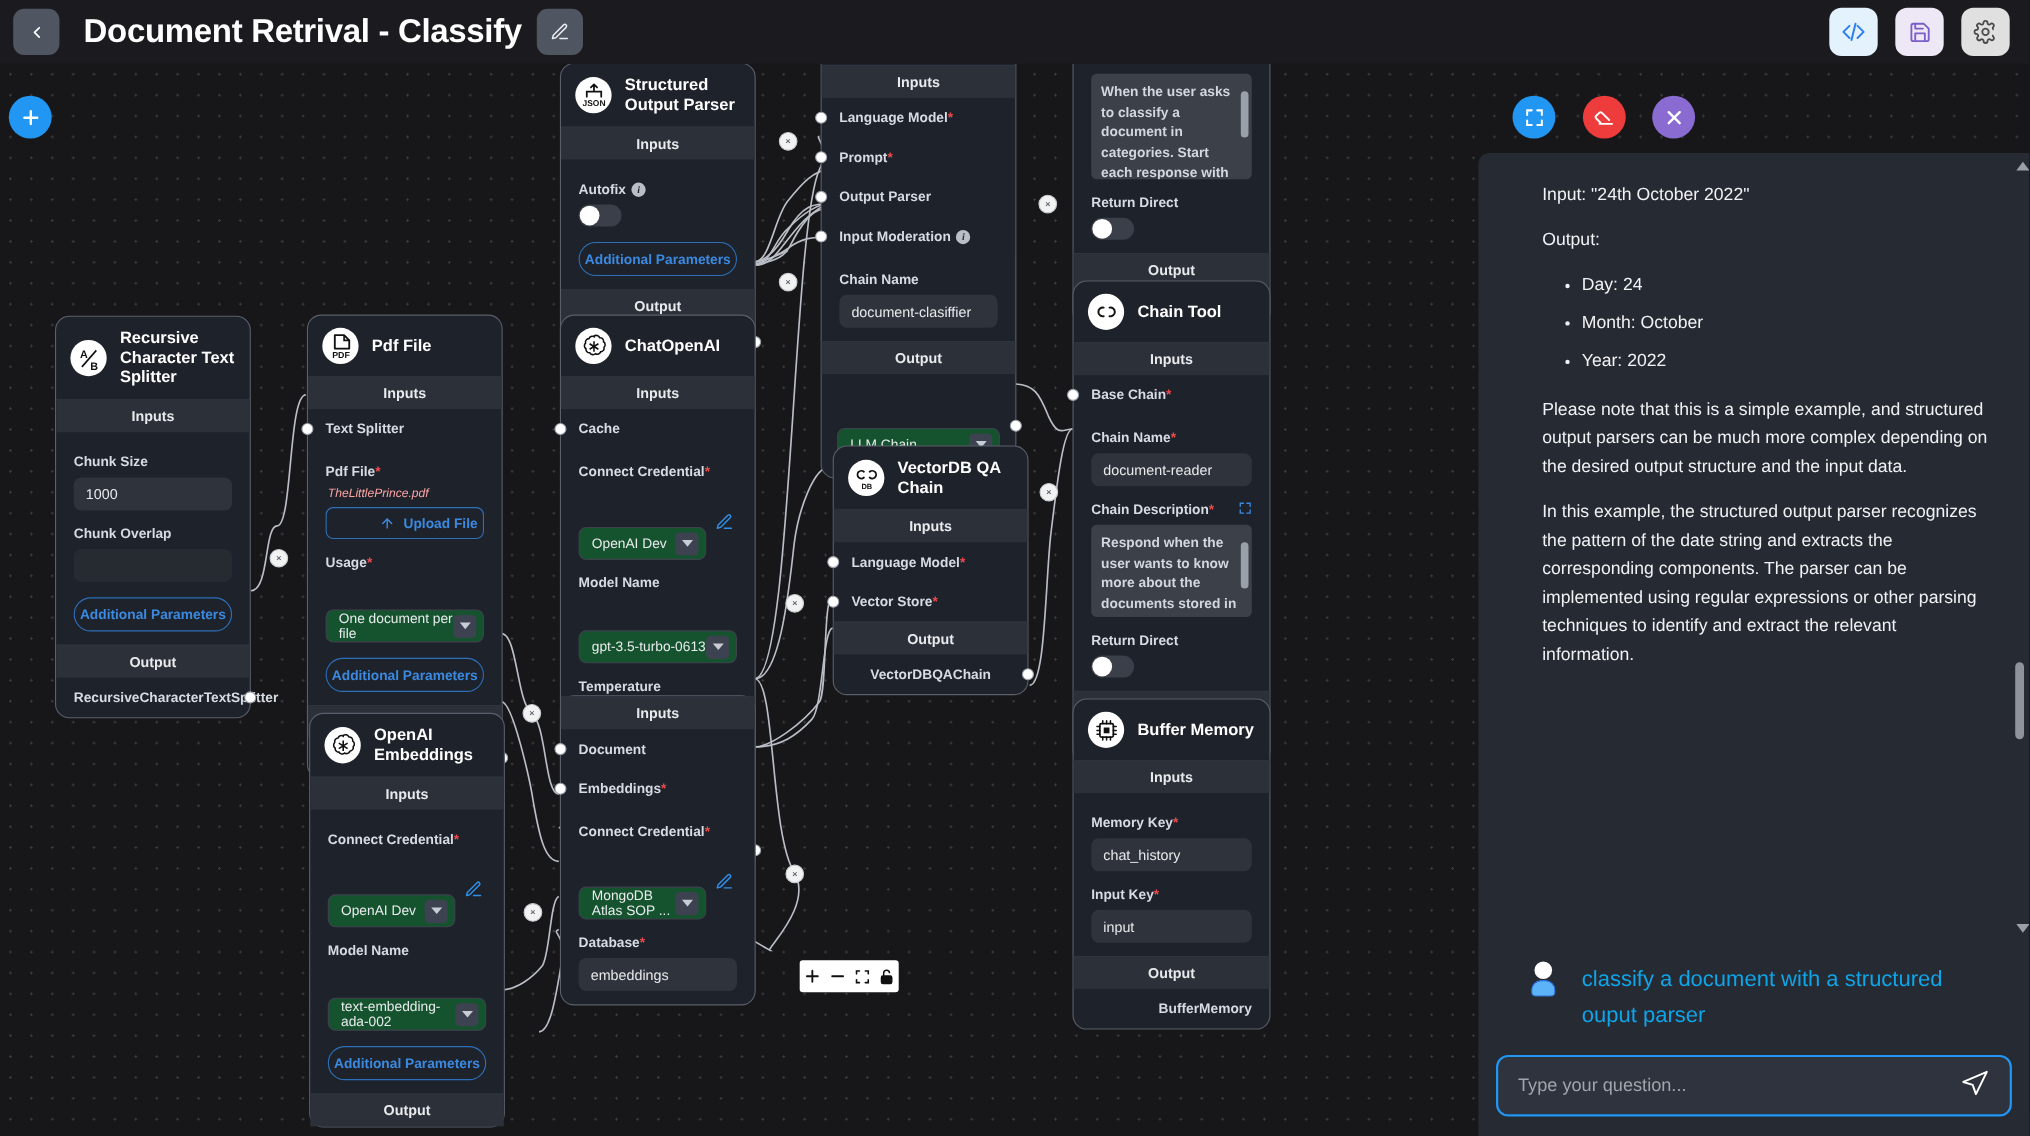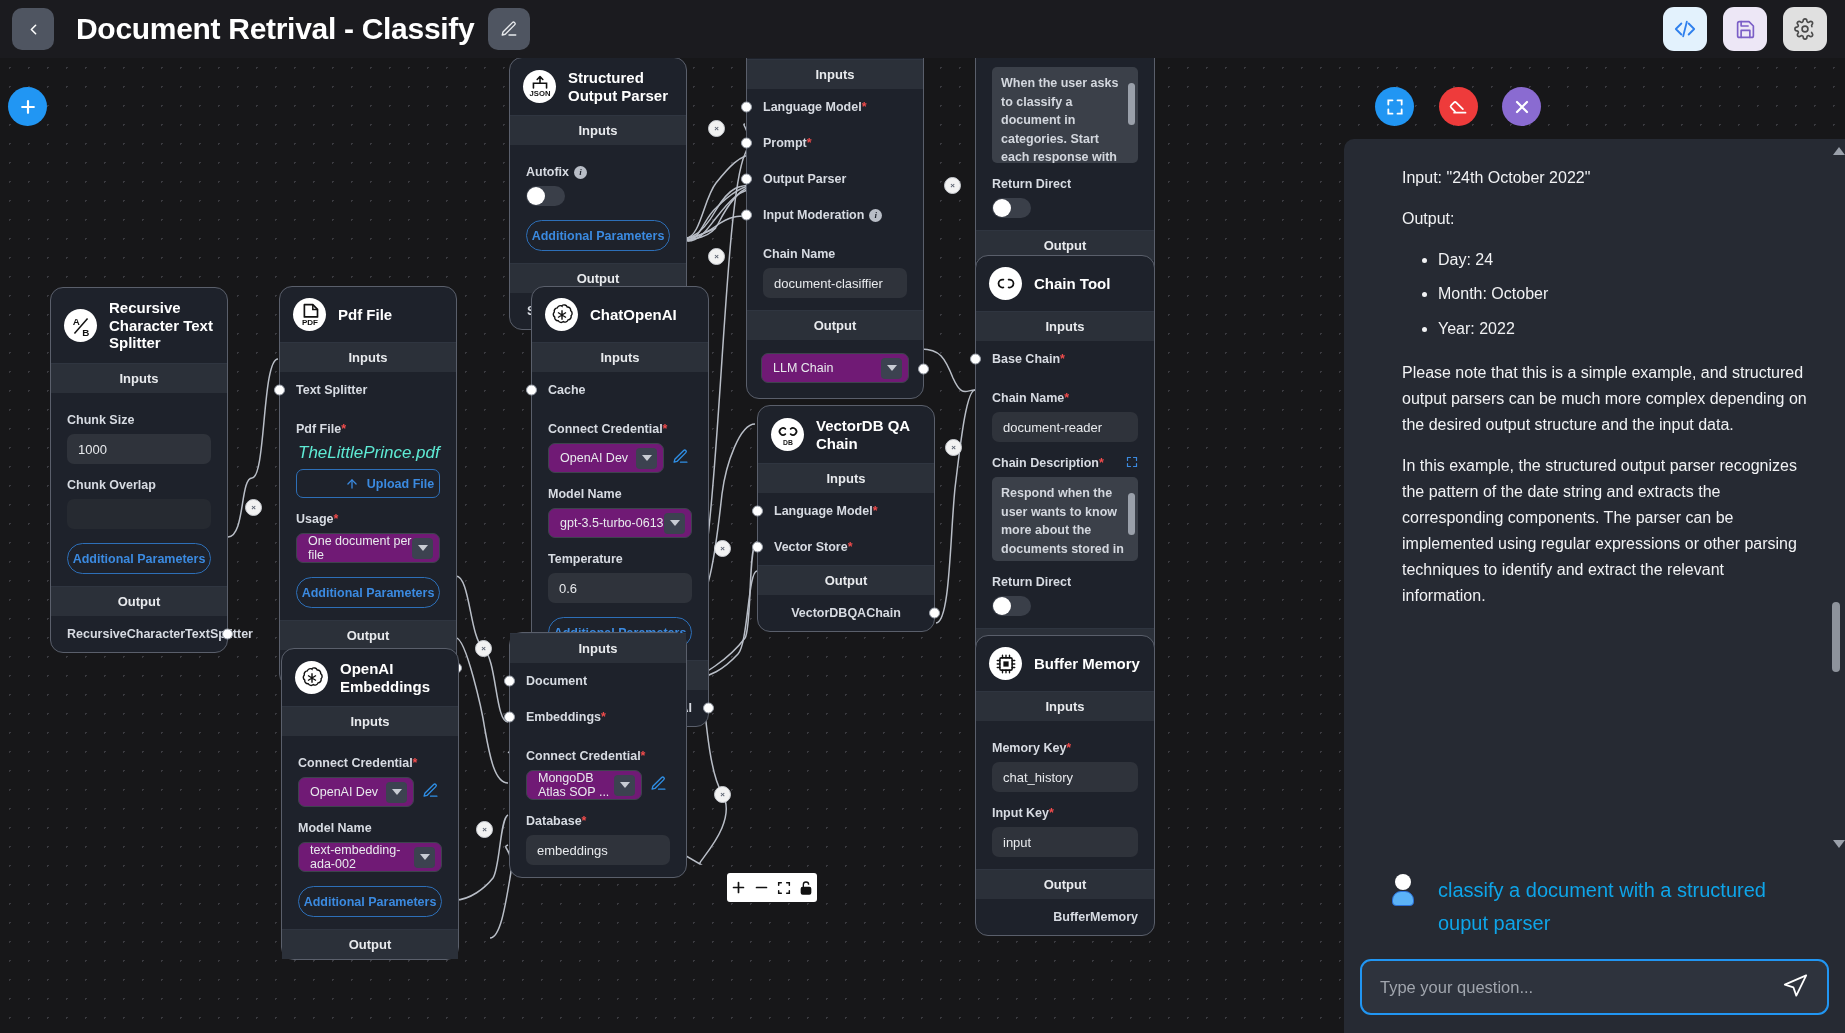--- a/index.html
+++ b/index.html
@@ -67,23 +67,23 @@
   .body { padding: 6px 16px 12px 16px; }
   .lbl { font-size: 12.5px; font-weight: 700; color: #d7dbe2; margin: 14px 0 7px; }
   .req { color: #ef4b4b; font-weight: 700; }
   .field {
     background: #2f333b; border-radius: 7px; height: 30px;
     display: flex; align-items: center; padding: 0 11px;
     font-size: 13px; color: #e8eaed;
   }
   .field.empty { background: #262a31; }
   .select {
-    background: #701a75; border: 1px solid #3d434d; border-radius: 7px; height: 30px;
+    background: #14532d; border: 1px solid #3d434d; border-radius: 7px; height: 30px;
     display: flex; align-items: center; padding: 0 6px 0 11px;
-    font-size: 12.5px; color: #e8eaed; justify-content: space-between;
+    font-size: 12.5px; color: #e8eaed; justify-content: space-between; margin-top: 36px;
   }
   .caret {
     width: 21px; height: 21px; background: #3c4250; border-radius: 4px;
     display: flex; align-items: center; justify-content: center; flex: 0 0 21px;
   }
   .caret::after {
     content: ""; border-left: 5px solid transparent; border-right: 5px solid transparent;
     border-top: 6px solid #c8ccd4;
   }
   .addl {
@@ -379,21 +379,21 @@
       </div>
       <div class="sect">Inputs</div>
       <div class="inrow">
         <span class="port left"></span>
         <span>Text Splitter</span>
       </div>
       <div class="body" style="padding-top:0;">
         <div class="lbl">
           <span>Pdf File</span><span class="req">*</span>
         </div>
-        <div style="font-size:17px;color:#5eead4;font-style:italic;padding-left:2px;">TheLittlePrince.pdf</div>
+        <div style="font-size:11px;color:#fca5a5;font-style:italic;padding-left:2px;">TheLittlePrince.pdf</div>
         <div class="upload">
           <svg width="14" height="14" viewBox="0 0 24 24" fill="none" stroke="#3b8ae0" stroke-width="2.2" stroke-linecap="round" stroke-linejoin="round">
             <path d="M12 19V5"></path>
               <polyline points="5 12 12 5 19 12"></polyline>
           </svg>
           <span>Upload File</span>
         </div>
         <div class="lbl">
           <span>Usage</span><span class="req">*</span>
         </div>
@@ -403,21 +403,21 @@
         </div>
         <div class="addl">Additional Parameters</div>
       </div>
       <div class="sect">Output</div>
       <div class="outrow" style="position:relative;">
         <span>Document</span>
         <span class="port right"></span>
       </div>
     </div>
 
-    <div class="node" style="left:531px; top:228px; width:178px;">
+    <div class="node" style="left:509px; top:228px; width:178px;">
       <div class="node-head">
         <div class="node-icon">
           <svg width="26" height="26" viewBox="0 0 24 24" fill="none" stroke="#111" stroke-width="1.3">
             <path d="M12 3.2c1.7-1.1 4 -.4 4.8 1.4 1.9-.2 3.5 1.5 3.2 3.4 1.6 1 1.8 3.4.4 4.7.5 1.8-.9 3.7-2.8 3.8-.6 1.8-2.8 2.6-4.4 1.6-1.4 1.3-3.8.9-4.7-.8-1.9.2-3.5-1.5-3.2-3.4-1.6-1-1.8-3.4-.4-4.7-.5-1.8.9-3.7 2.8-3.8.6-1.8 2.8-2.6 4.3-1.6z"></path>
             <path d="M12 7.6v8.8M8.3 9.7l7.4 4.6M15.7 9.7l-7.4 4.6"></path>
           </svg>
         </div>
         <div class="node-title">ChatOpenAI</div>
       </div>
       <div class="sect">Inputs</div>

